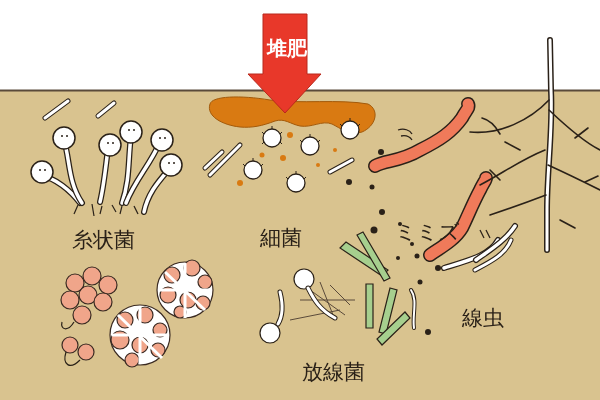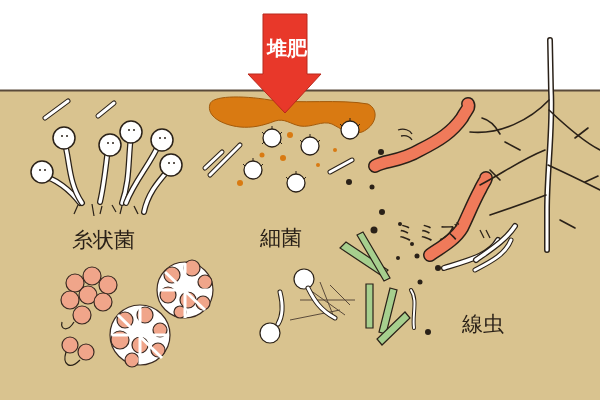--- a/index.html
+++ b/index.html
@@ -231,14 +231,15 @@
     <path d="M411,290 C418,300 412,315 414,328" stroke="#2a2118" stroke-width="4"></path>
     <path d="M411,290 C418,300 412,315 414,328" stroke="#ffffff" stroke-width="2"></path>
   </g>
 </svg>
 
 
 <div class="arrow-lbl" style="left:267px; top:38px;">堆肥</div>
 <div class="lbl" style="left:72px; top:230px;">糸状菌</div>
 <div class="lbl" style="left:260px; top:228px;">細菌</div>
 <div class="lbl" style="left:395px; top:180px;margin-top:42px;">ミミズ</div>
-<div class="lbl" style="left:462px; top:308px;margin-top:6px;">線虫</div>
+<div class="lbl" style="left:302px; top:362px;">放線菌</div>
+<div class="lbl" style="left:462px; top:308px;">線虫</div>
 </div>
 
 </body></html>

